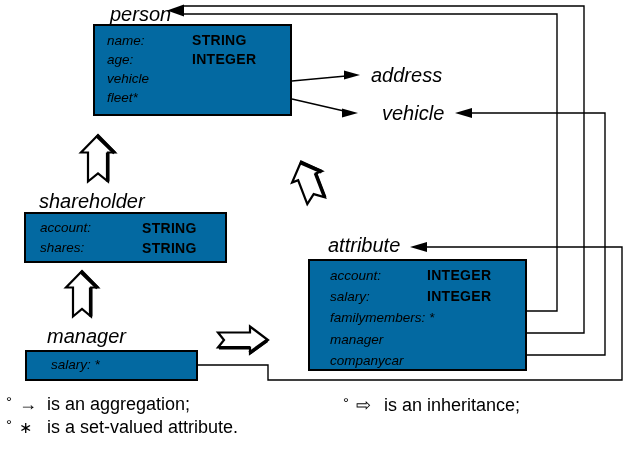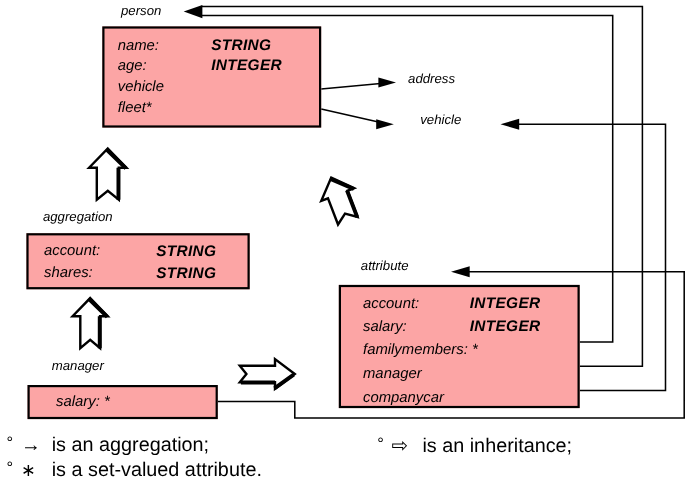--- a/index.html
+++ b/index.html
@@ -1,23 +1,23 @@
 <!DOCTYPE html>
 <html><head>
 <meta charset="utf-8">
 <style>
   html,body{margin:0;padding:0;background:#fff;}
   .canvas{position:relative;width:634px;height:450px;background:#ffffff;
           font-family:"Liberation Sans",sans-serif;color:#000;overflow:hidden;}
   .layer{position:absolute;left:0;top:0;}
-  .elabel{position:absolute;font-style:italic;font-size:12px;white-space:nowrap;}
-  .entity{position:absolute;background:#fca5a5;border:2px solid #000;box-sizing:border-box;}
+  .elabel{position:absolute;font-style:italic;font-size:20px;white-space:nowrap;}
+  .entity{position:absolute;background:#0369a1;border:2px solid #000;box-sizing:border-box;}
   .row{display:flex;white-space:nowrap;}
   .attr{font-style:italic;font-size:13.5px;}
-  .type{font-style:italic;font-weight:bold;font-size:14px;letter-spacing:.3px;}
+  .type{font-weight:bold;font-size:14px;letter-spacing:.3px;}
   .person-box{padding:5px 0 0 12px;}
   .person-box .row{height:19px;line-height:19px;}
   .person-box .attr{width:85px;}
   .shareholder-box{padding:4px 0 0 14px;}
   .shareholder-box .row{height:20px;line-height:20px;}
   .shareholder-box .attr{width:102px;}
   .employee-box{padding:4px 0 0 20px;}
   .employee-box .row{height:21.2px;line-height:21.2px;}
   .employee-box .attr{width:97px;}
   .staff-box{padding:3px 0 0 24px;}
@@ -65,21 +65,21 @@
     <g transform="translate(309,182) rotate(-21)">
       <polygon class="blockarrow" points="0,-22 16,-5.5 9.5,-5.5 9.5,20 0,13 -9.5,20 -9.5,-5.5 -16,-5.5"></polygon>
       <path class="accent" d="M-1.5,-21.5 L15.5,-5 M9.2,-6 V20"></path>
     </g>
 
     <polygon class="blockarrow" points="218,332.5 250,332.5 250,326.5 268,340 250,353.5 250,347.5 218,347.5 224,340"></polygon>
     <path class="accent" d="M219,347.8 H250 M249.5,353 L267,340.5"></path>
   </svg>
 
   <div class="elabel" style="left:110px;top:3px;">person</div>
-  <div class="elabel" style="left:39px;top:190px;">aggregation</div>
+  <div class="elabel" style="left:39px;top:190px;">shareholder</div>
   <div class="elabel" style="left:47px;top:325px;">manager</div>
   <div class="elabel" style="left:328px;top:234px;">attribute</div>
   <div class="elabel" style="left:371px;top:64px;">address</div>
   <div class="elabel" style="left:382px;top:102px;">vehicle</div>
 
   <div class="entity person-box" style="left:93px;top:24px;width:199px;height:92px;">
     <div class="row">
       <span class="attr">name:</span>
       <span class="type">STRING</span>
     </div>

